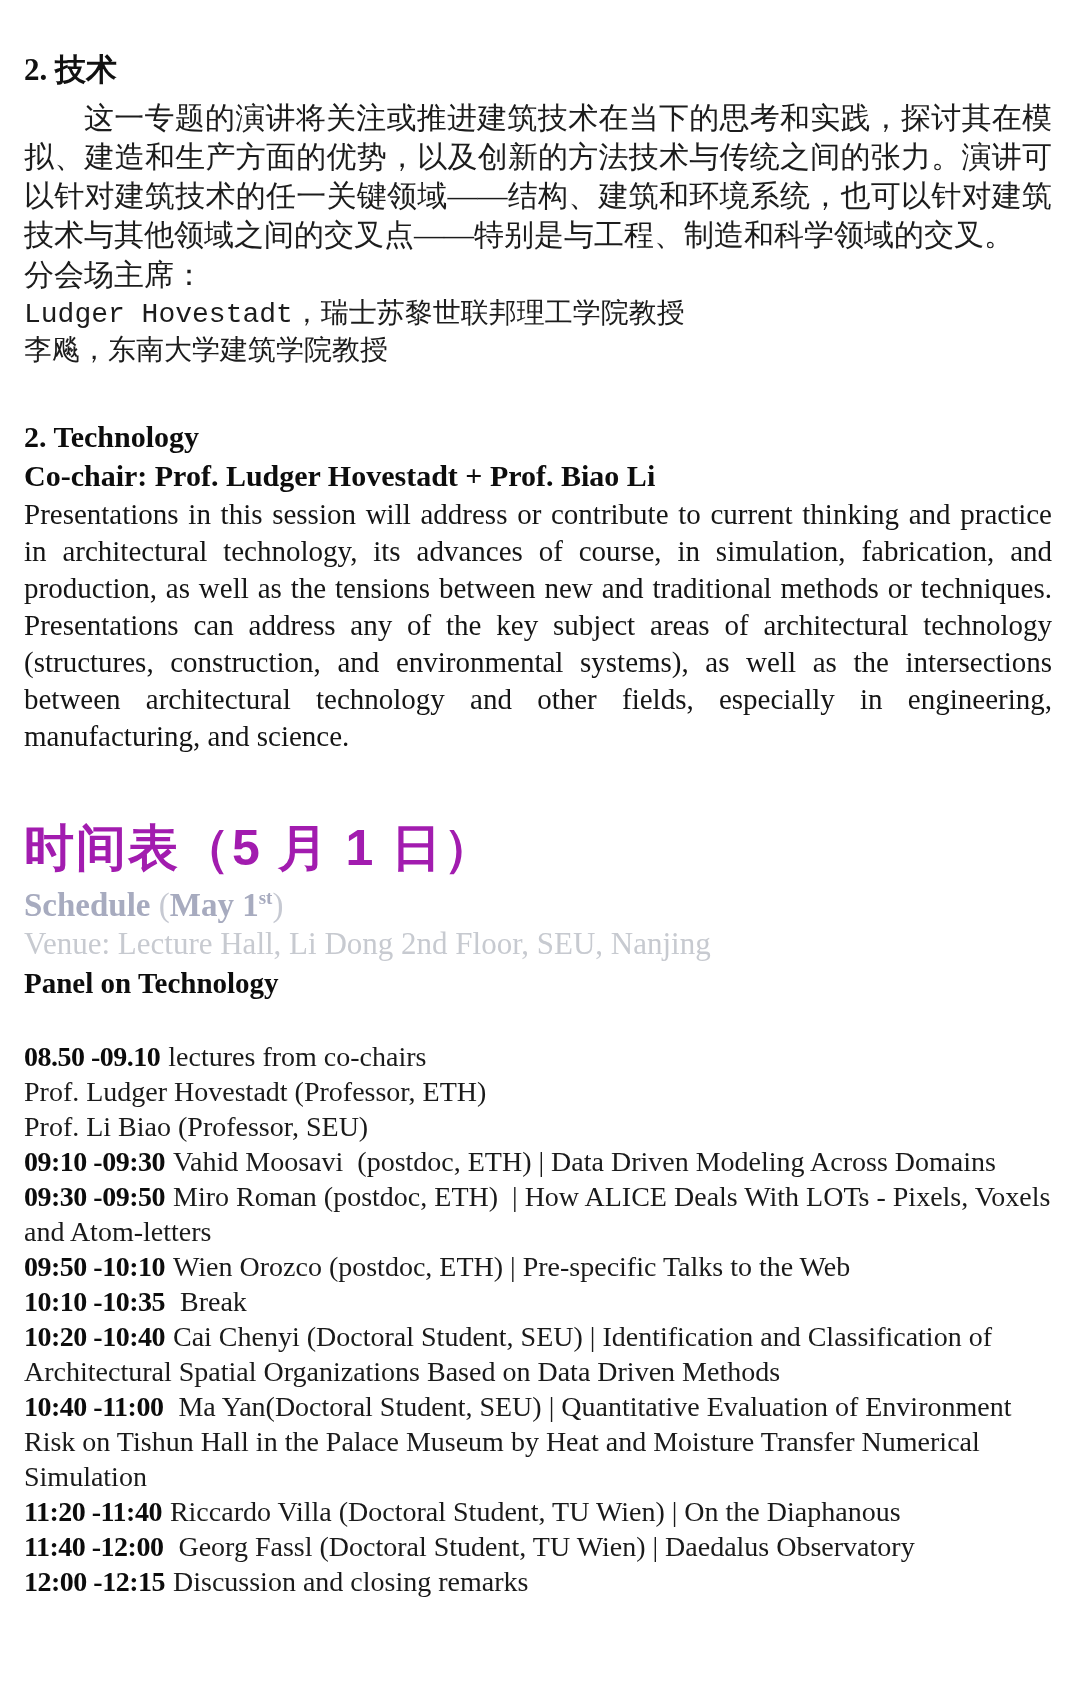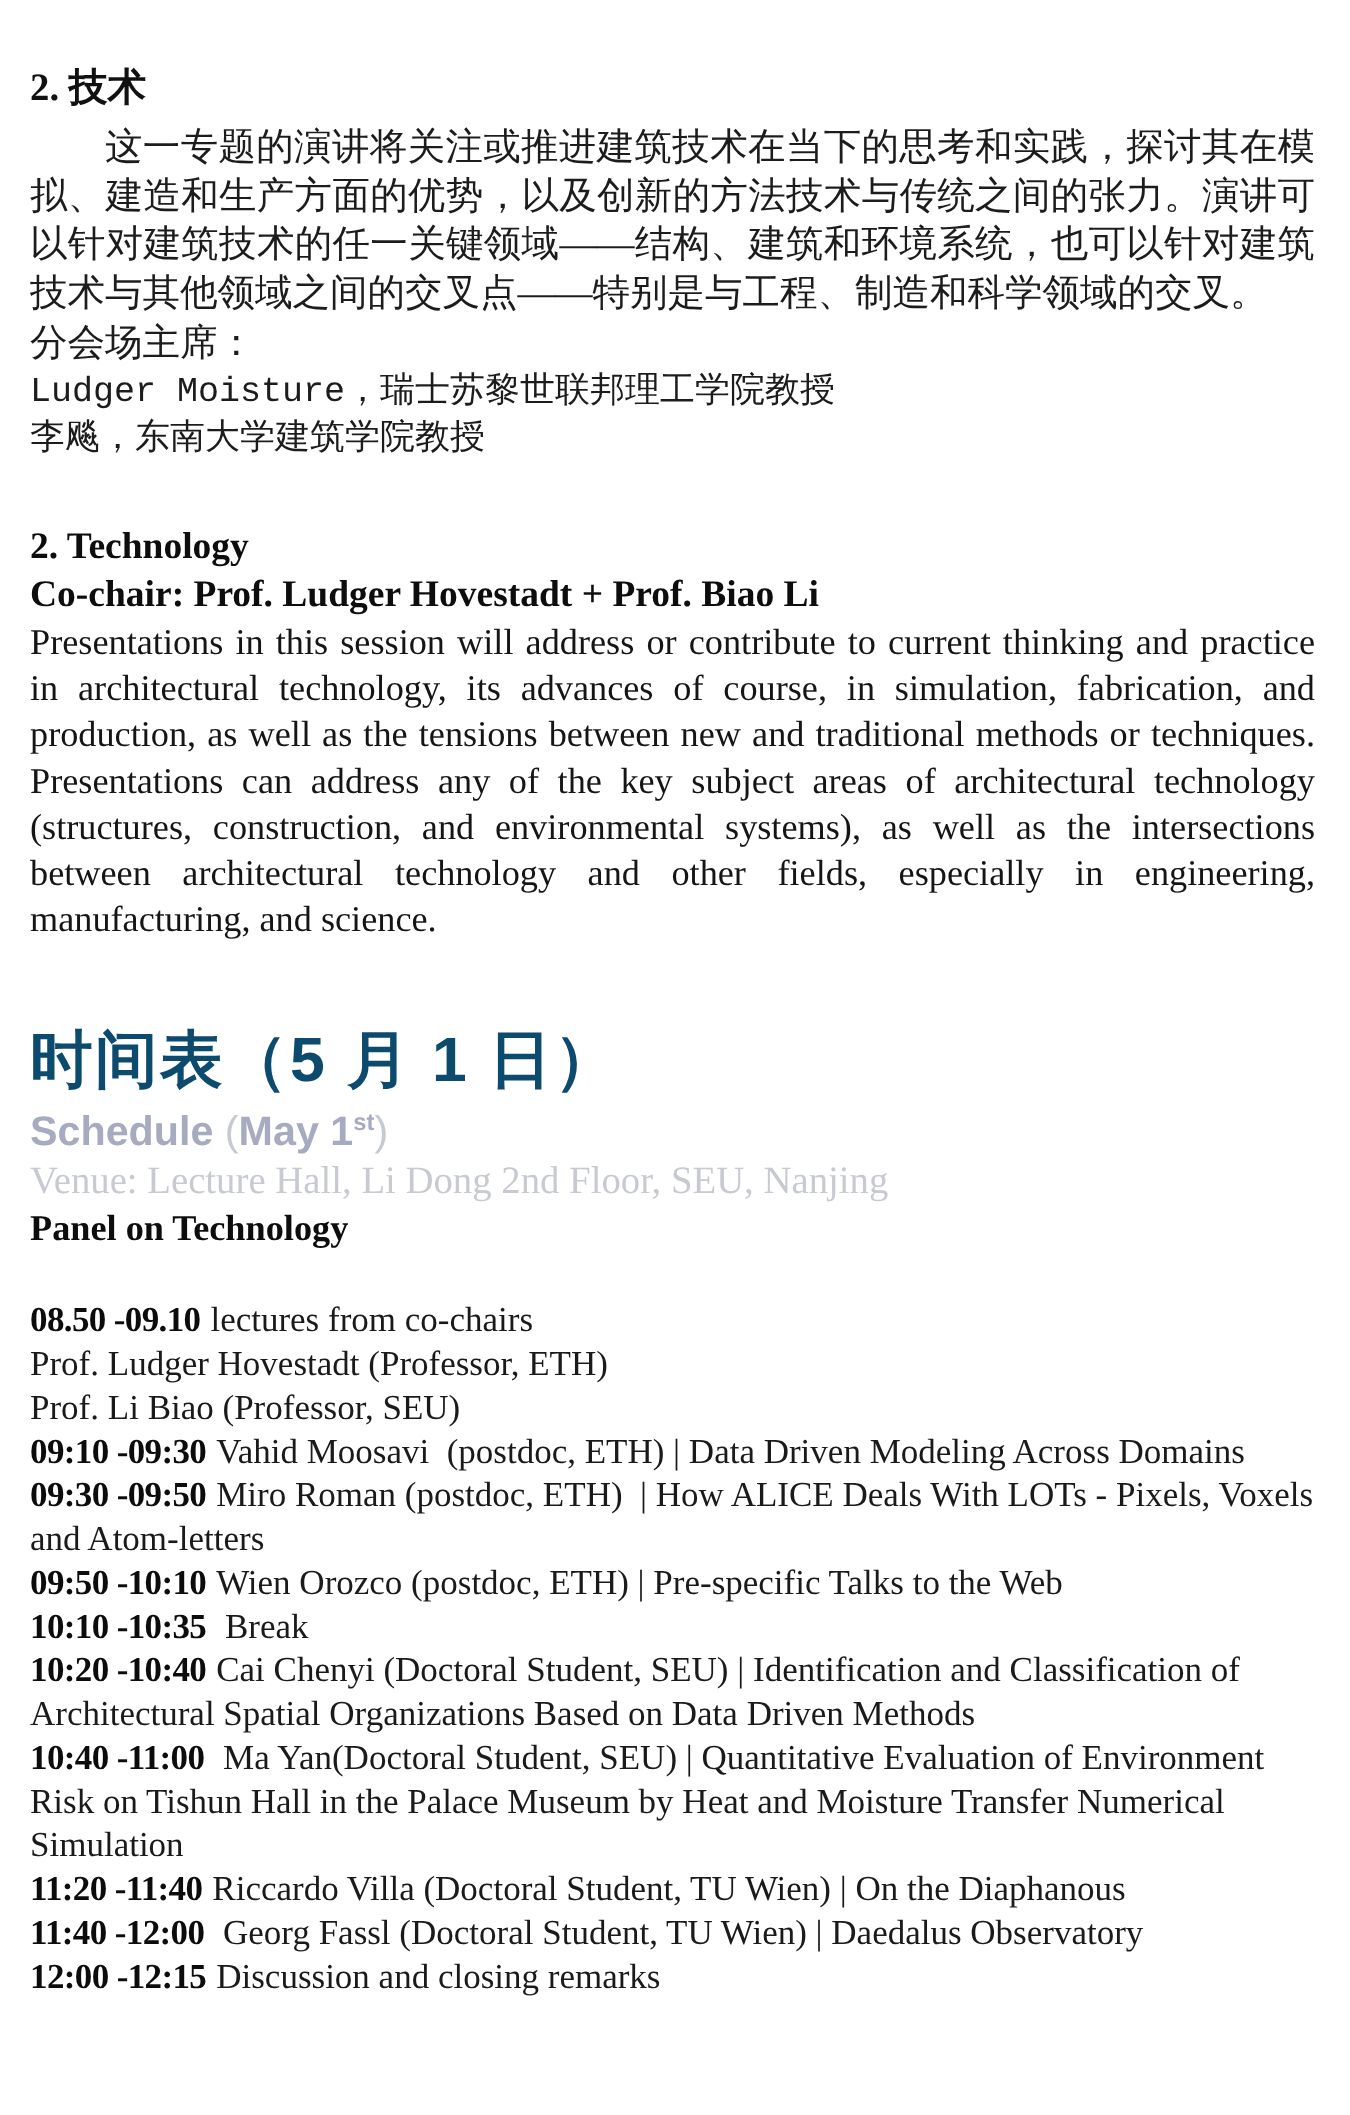--- a/index.html
+++ b/index.html
@@ -38,25 +38,25 @@
   }
   .en-paragraph{
     margin:0;font-size:29px;line-height:37px;
     text-align:justify;color:#151515;
   }
   .sched-title-cn{
     margin:64px 0 0 0;
     font-family:"Liberation Sans","DejaVu Sans",sans-serif;
     font-size:50px;line-height:58px;font-weight:bold;
     letter-spacing:2px;
-    color:#0c4a6e;
+    color:#a21caf;
   }
   .sched-title-en{
     margin-top:8px;
-    font-family:Liberation Sans, sans-serif;
+    font-family:Liberation Serif, serif;
     font-size:33px;line-height:40px;font-weight:bold;
     color:#a7abbf;
   }
   .sched-title-en .paren{
     font-weight:400;color:#c6c9d2;
   }
   .sched-title-en sup{
     font-size:19px;vertical-align:super;line-height:0;
   }
   .venue-line{
@@ -76,21 +76,21 @@
   }
 </style>
 </head>
 <body>
 
 <div class="page">
 
   <h2 class="cn-heading">2. 技术</h2>
   <p class="cn-paragraph">这一专题的演讲将关注或推进建筑技术在当下的思考和实践，探讨其在模拟、建造和生产方面的优势，以及创新的方法技术与传统之间的张力。演讲可以针对建筑技术的任一关键领域——结构、建筑和环境系统，也可以针对建筑技术与其他领域之间的交叉点——特别是与工程、制造和科学领域的交叉。</p>
   <div class="chair-label">分会场主席：</div>
-  <div class="chair-line">Ludger Moisture，瑞士苏黎世联邦理工学院教授</div>
+  <div class="chair-line">Ludger Hovestadt，瑞士苏黎世联邦理工学院教授</div>
   <div class="chair-line">李飚，东南大学建筑学院教授</div>
 
   <div class="en-block">
     <h2 class="en-heading">2. Technology</h2>
     <div class="en-cochair">Co-chair: Prof. Ludger Hovestadt + Prof. Biao Li</div>
     <p class="en-paragraph">Presentations in this session will address or contribute to current thinking and practice in architectural technology, its advances of course, in simulation, fabrication, and production, as well as the tensions between new and traditional methods or techniques. Presentations can address any of the key subject areas of architectural technology (structures, construction, and environmental systems), as well as the intersections between architectural technology and other fields, especially in engineering, manufacturing, and science.</p>
   </div>
 
   <h1 class="sched-title-cn">时间表（5 月 1 日）</h1>
 

